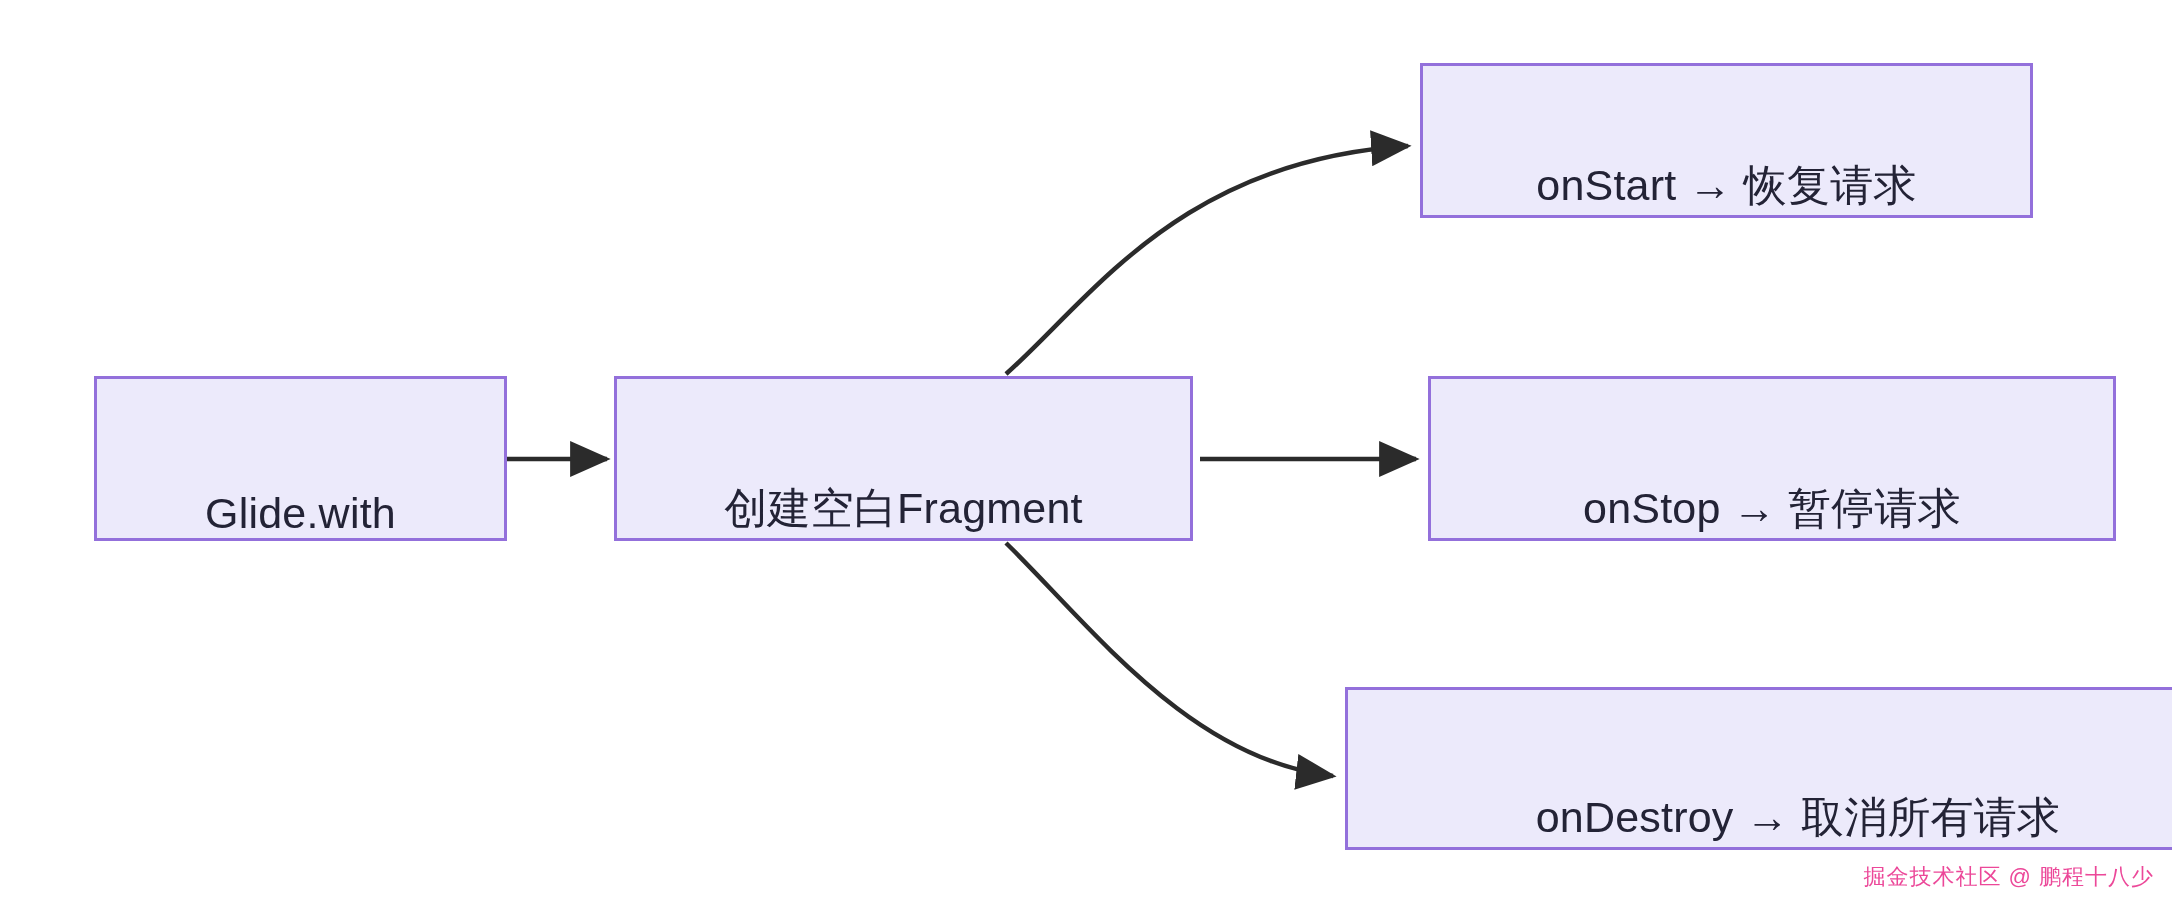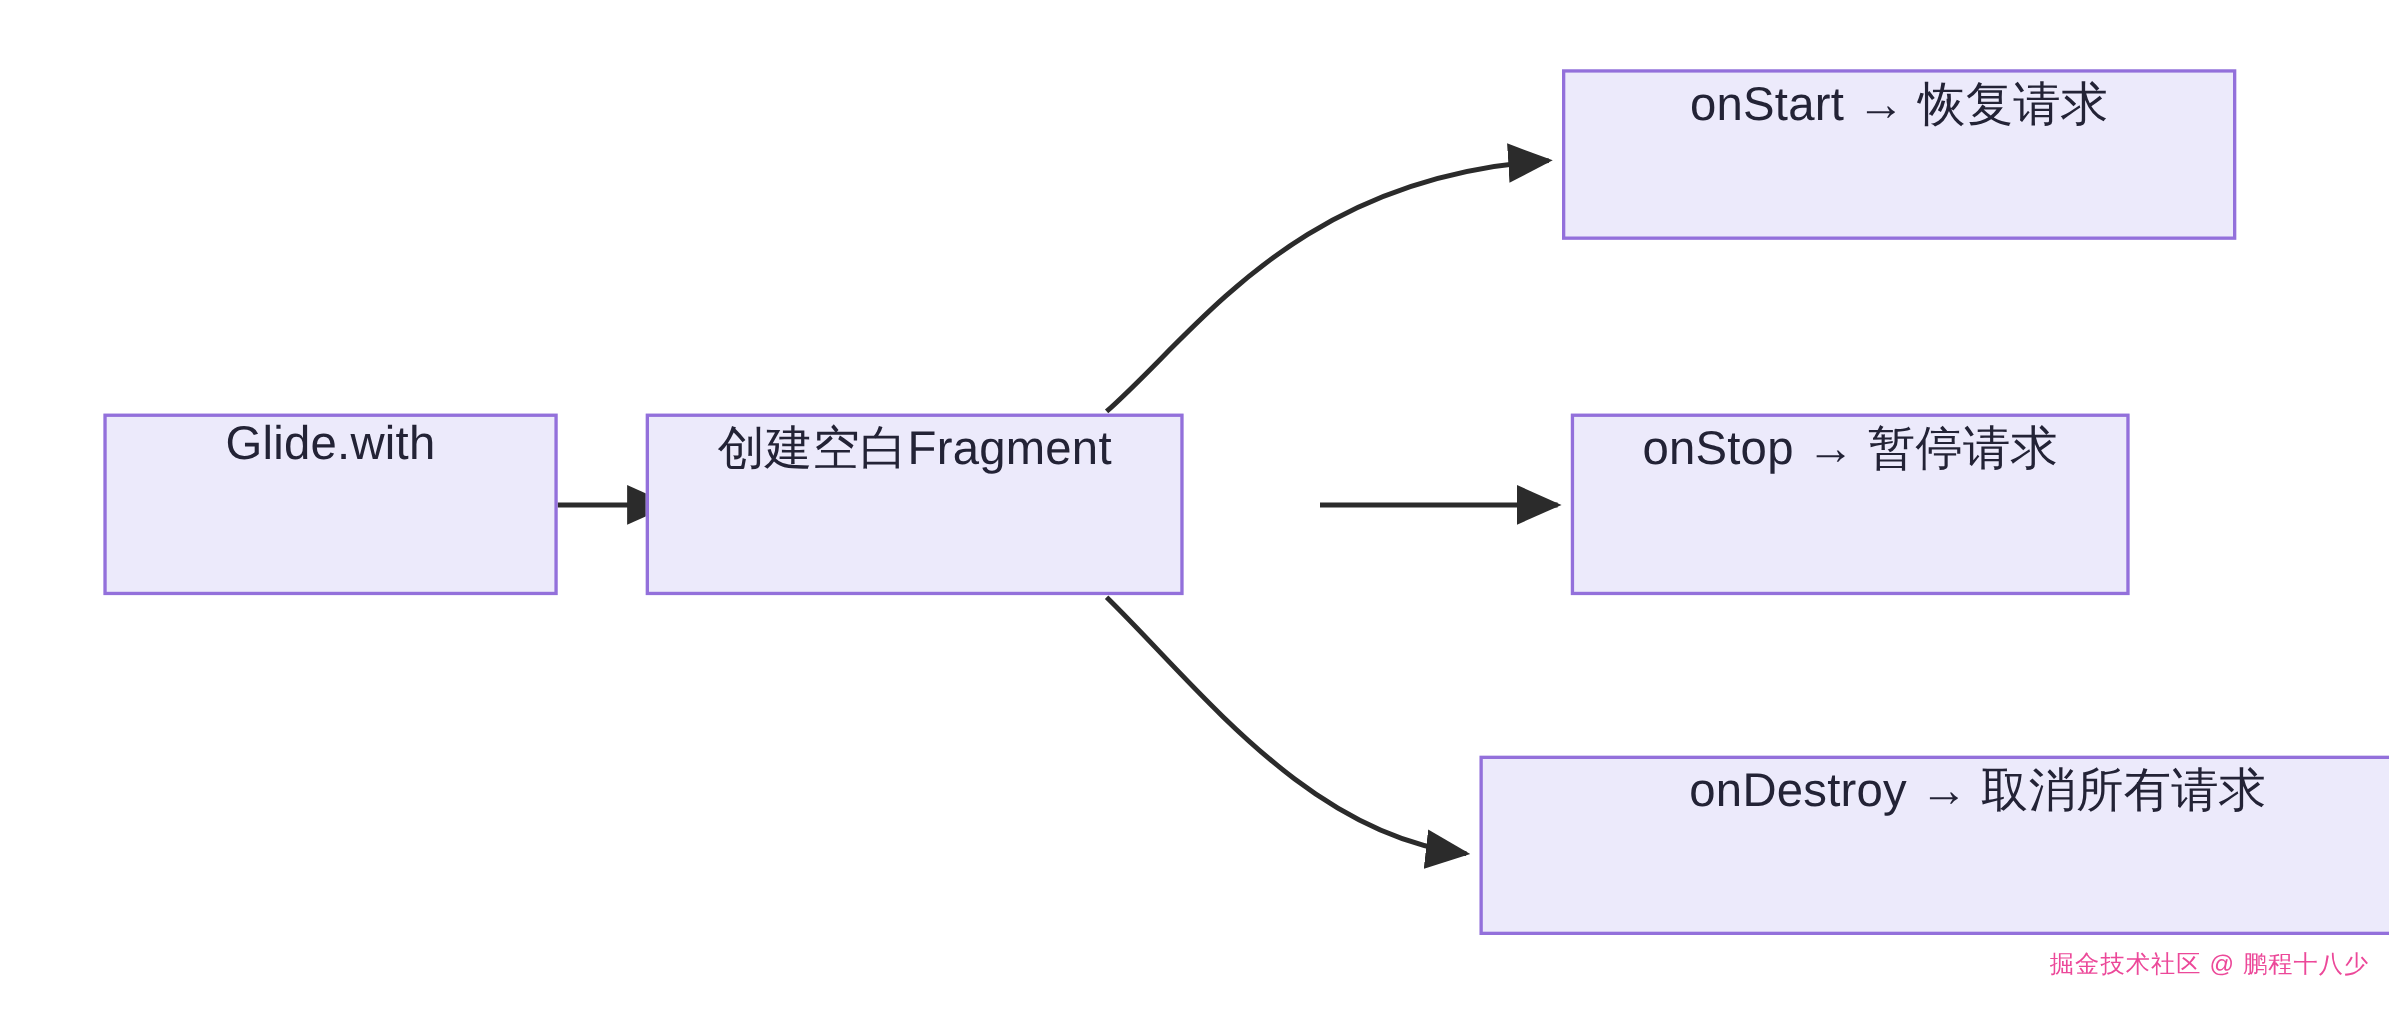--- a/index.html
+++ b/index.html
@@ -24,32 +24,32 @@
     width: 2172px;
     height: 917px;
     pointer-events: none;
   }
   .node {
     position: absolute;
     box-sizing: border-box;
     background: #ECEAFB;
     border: 3px solid #9370DB;
     display: flex;
-    align-items: flex-start;
+    align-items: flex-end;
     justify-content: center;
     color: #232336;
     font-size: 43px;
     font-weight: 400;
     letter-spacing: 0.2px;
     white-space: nowrap;
   }
   #node-glide   { left: 62px;   top: 376px; width: 413px; height: 165px; margin-left: 32px; }
-  #node-create  { left: 587px;  top: 376px; width: 489px; height: 165px; }
+  #node-create  { left: 614px;  top: 376px; width: 579px; height: 165px; }
   #node-onstart { left: 1420px; top: 63px;  width: 613px; height: 155px; }
-  #node-onstop  { left: 1428px; top: 376px; width: 508px; height: 165px; }
+  #node-onstop  { left: 1428px; top: 376px; width: 688px; height: 165px; }
   #node-ondestroy { left: 1345px; top: 687px; width: 906px; height: 163px; }
 
   .watermark {
     position: absolute;
     right: 18px;
     top: 862px;
     font-size: 22px;
     color: #ec4899;
     letter-spacing: 1px;
     white-space: nowrap;

